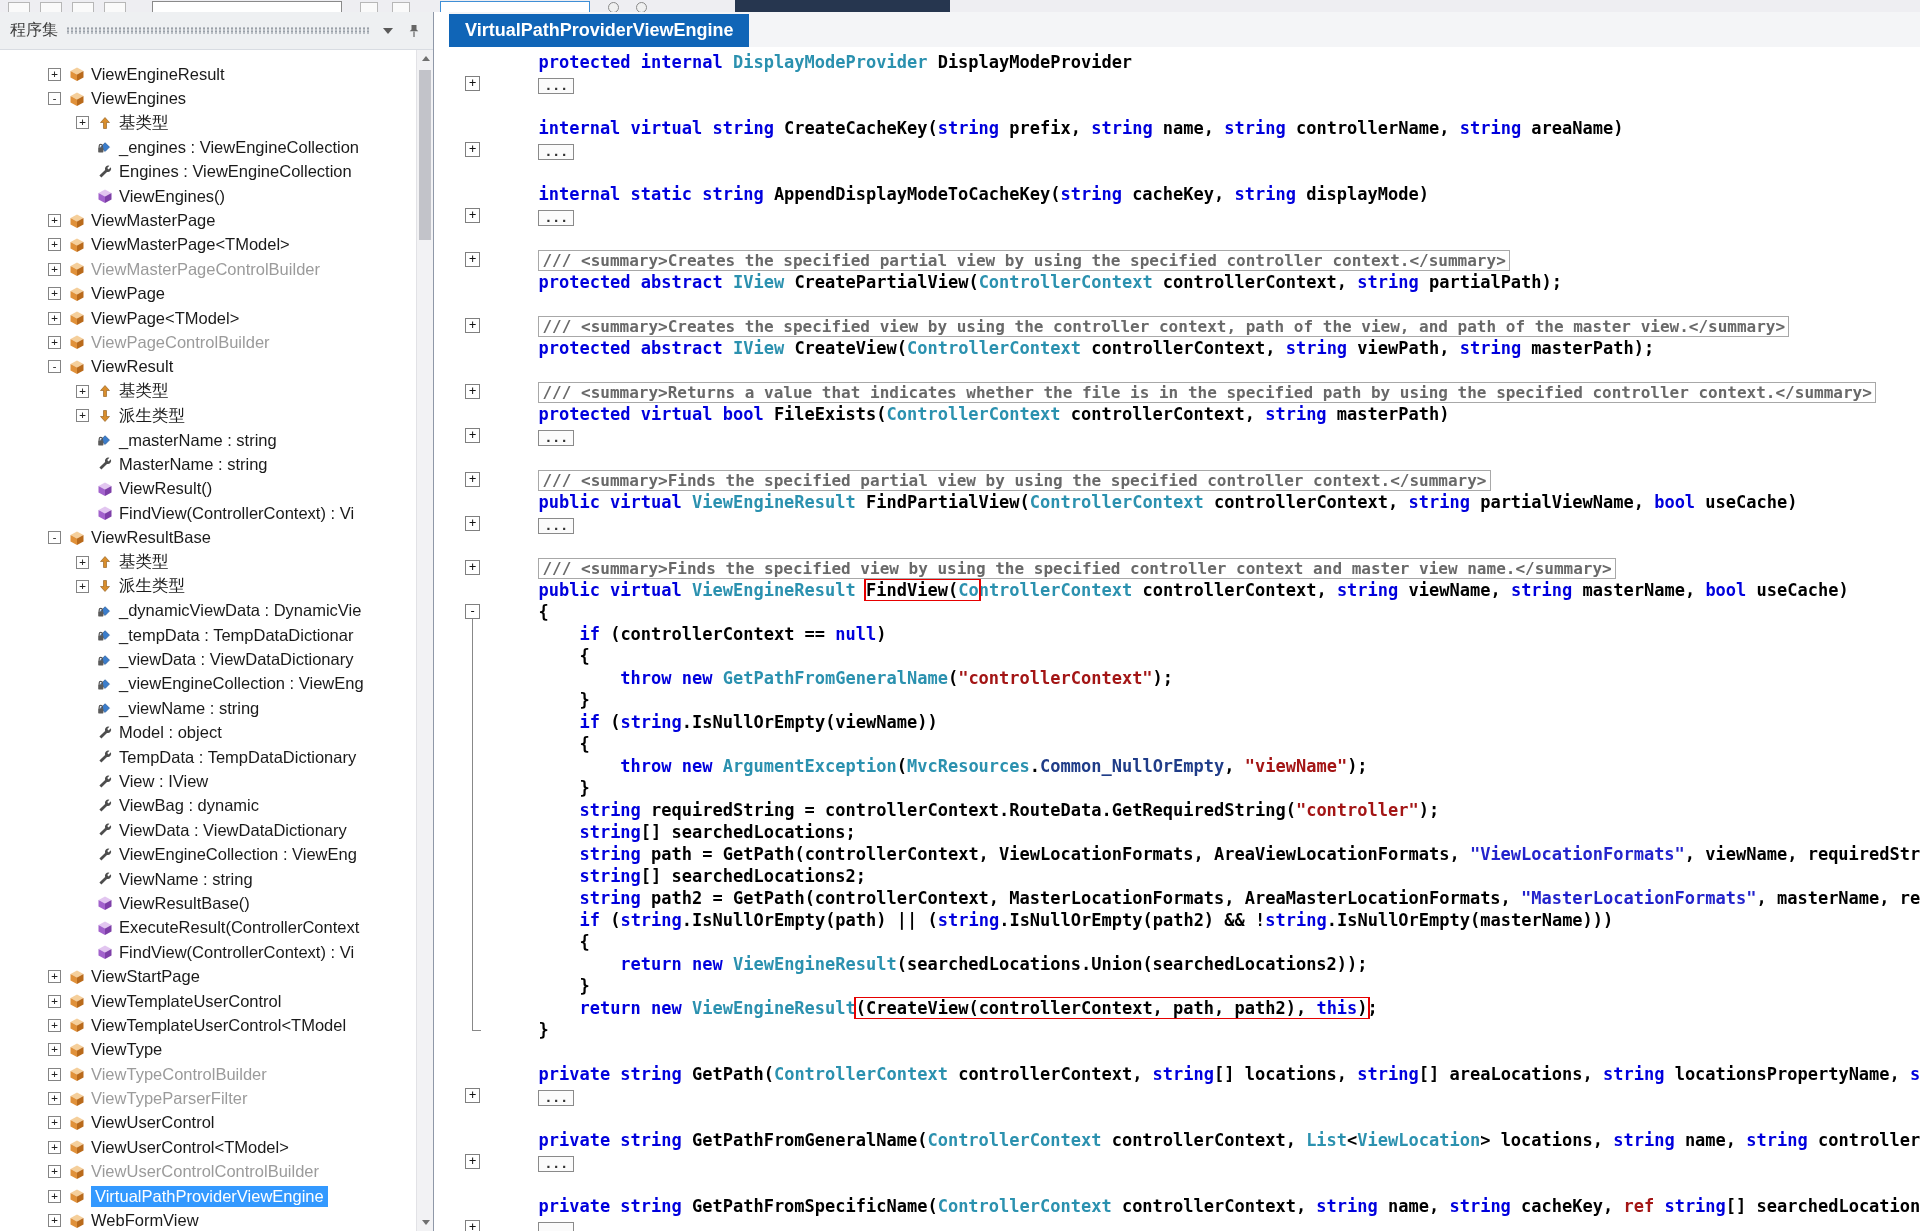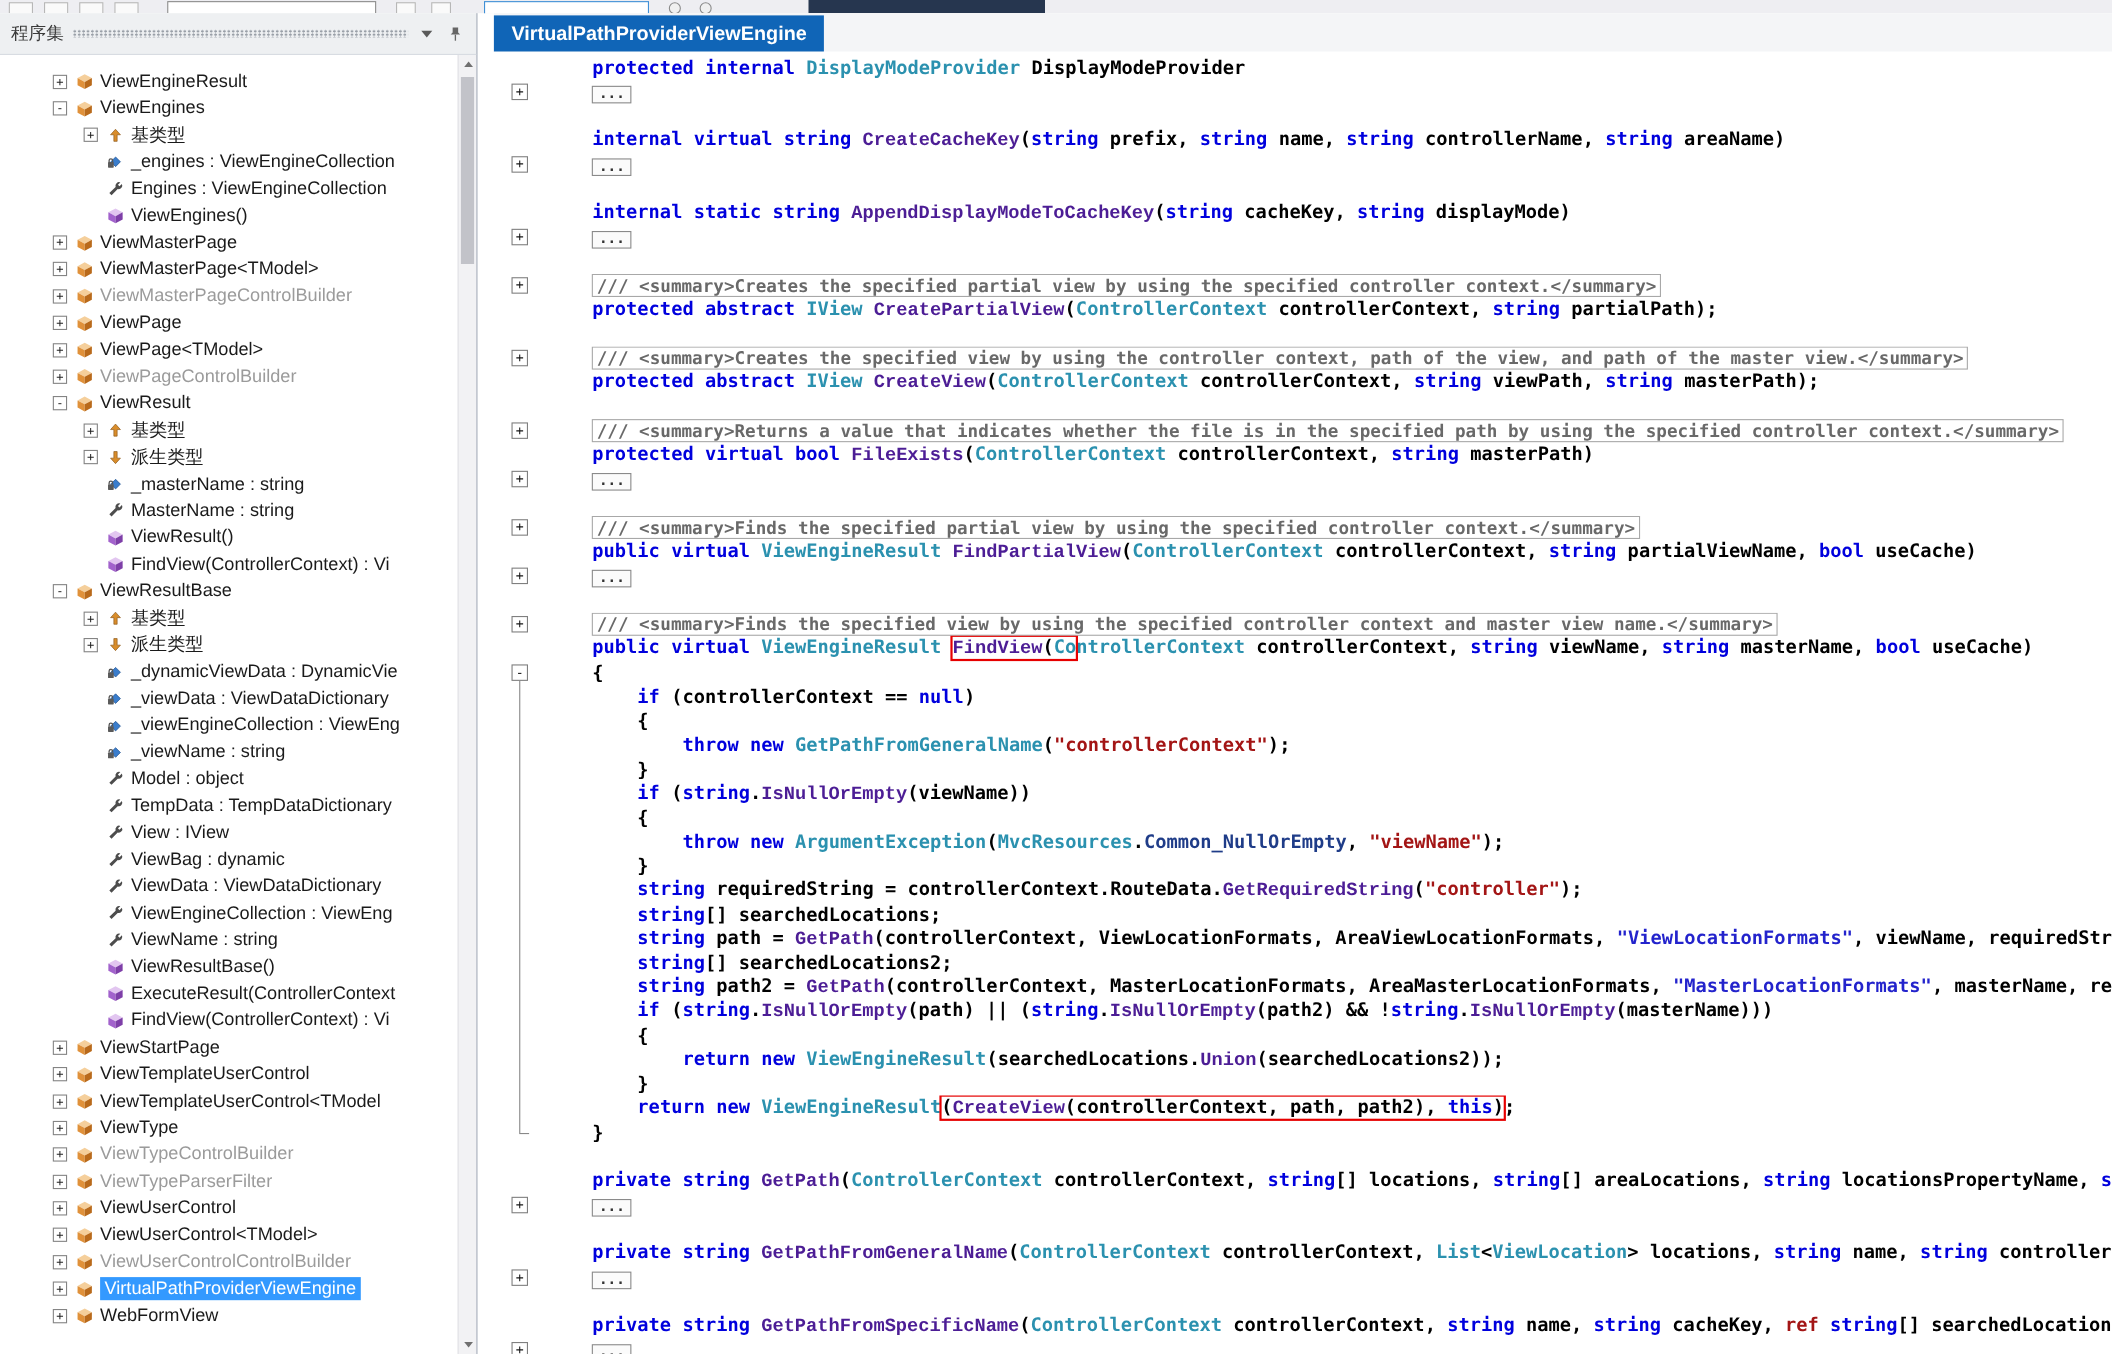--- a/index.html
+++ b/index.html
@@ -52,21 +52,21 @@
   
   #editor { position:absolute; left:449px; top:47px; right:0; bottom:0; background:#fff; overflow:hidden;
             padding-top:4px; font:600 17px/22px "DejaVu Sans Mono", monospace; }
   .cl { height:22px; display:flex; align-items:center;gap:23px; }
   .og { flex:0 0 46px; height:22px; position:relative; }
   .ob { position:absolute; left:16px; top:3px; width:15px; height:15px; border:1px solid #7f7f7f; background:#fff;
         font:12px/13px "DejaVu Sans Mono", monospace; text-align:center; color:#111; }
   .ct { flex:1 1 auto; white-space:pre; overflow:hidden; color:#000; }
   .kw  { color:#0000dd; }
   .ty  { color:#2b91af; }
-  .me  { color:#4c1d95; font-weight:700;font-family:Liberation Mono, monospace; }
+  .me  { color:#000000; font-weight:700; }
   .st  { color:#a31515; }
   .sb  { color:#2323cc; }
   .fld { color:#1f3c88; }
   .pl  { color:#000; }
   .doc { color:#696969; border:1px solid #a8a8a8; padding:0 3px; font-size:16px; }
   .dots{ color:#333; border:1px solid #8a8a8a; background:#fbfbfb; padding:0 5px; font-size:13px; line-height:14px; display:inline-block; }
   .redbox { outline:2px solid #e60000; }
   #foldline { position:absolute; left:23px; top:572px; width:0; height:411px; border-left:1px solid #888; }
   #foldtick { position:absolute; left:23px; top:983px; width:9px; height:0; border-top:1px solid #888; }
 </style>
@@ -368,20 +368,32 @@
         <div class="trow">
           <span class="tsp" style="width: 76px;"></span>
           <span class="texp" style="visibility: hidden;"></span>
           <span class="ticon">
             <svg viewBox="0 0 16 16">
               <rect x="5" y="5" width="6.2" height="6.2" transform="rotate(45 8.1 8.1)" fill="#3a7dcc" stroke="#1d4f8c" stroke-width="0.6"></rect>
               <path d="M2.2 8.2V7a1.6 1.6 0 0 1 3.2 0v1.2" fill="none" stroke="#555" stroke-width="1.2"></path>
               <rect x="1.2" y="8.2" width="5.2" height="5.2" rx="0.6" fill="#5a5a5a"></rect>
             </svg>
           </span>
+          <span class="tlabel">_tempData : TempDataDictionar</span>
+        </div>
+        <div class="trow">
+          <span class="tsp" style="width: 76px;"></span>
+          <span class="texp" style="visibility: hidden;"></span>
+          <span class="ticon">
+            <svg viewBox="0 0 16 16">
+              <rect x="5" y="5" width="6.2" height="6.2" transform="rotate(45 8.1 8.1)" fill="#3a7dcc" stroke="#1d4f8c" stroke-width="0.6"></rect>
+              <path d="M2.2 8.2V7a1.6 1.6 0 0 1 3.2 0v1.2" fill="none" stroke="#555" stroke-width="1.2"></path>
+              <rect x="1.2" y="8.2" width="5.2" height="5.2" rx="0.6" fill="#5a5a5a"></rect>
+            </svg>
+          </span>
           <span class="tlabel">_viewData : ViewDataDictionary</span>
         </div>
         <div class="trow">
           <span class="tsp" style="width: 76px;"></span>
           <span class="texp" style="visibility: hidden;"></span>
           <span class="ticon">
             <svg viewBox="0 0 16 16">
               <rect x="5" y="5" width="6.2" height="6.2" transform="rotate(45 8.1 8.1)" fill="#3a7dcc" stroke="#1d4f8c" stroke-width="0.6"></rect>
               <path d="M2.2 8.2V7a1.6 1.6 0 0 1 3.2 0v1.2" fill="none" stroke="#555" stroke-width="1.2"></path>
               <rect x="1.2" y="8.2" width="5.2" height="5.2" rx="0.6" fill="#5a5a5a"></rect>

